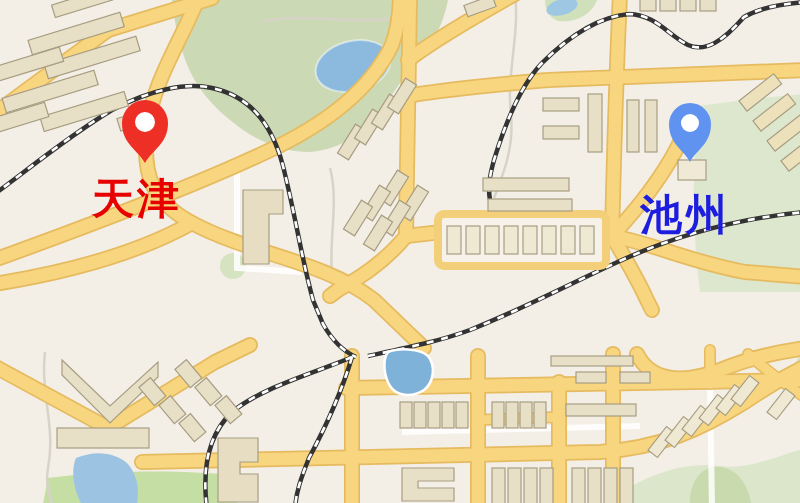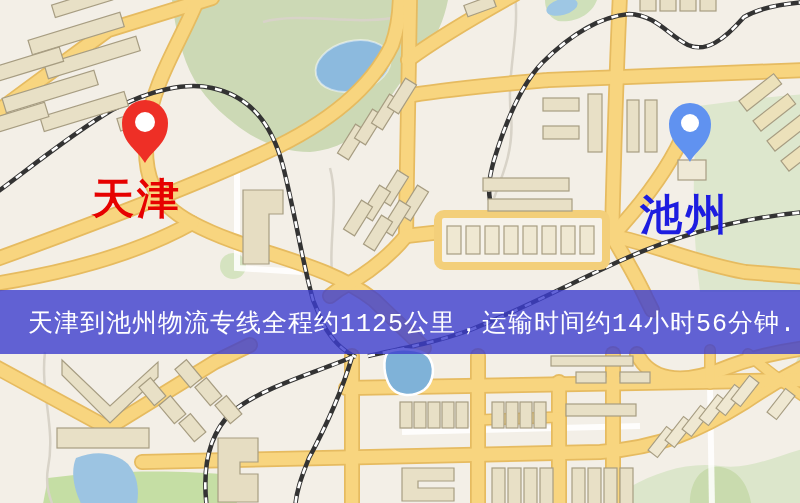--- a/index.html
+++ b/index.html
@@ -227,17 +227,14 @@
     </g>
     <g transform="translate(690,162)">
       <path d="M0,0 C-6,-12 -21,-18 -21,-38 A21,21 0 1 1 21,-38 C21,-18 6,-12 0,0 Z" fill="#6092f0"></path>
       <circle cx="0" cy="-39" r="9" fill="#ffffff"></circle>
     </g>
   </svg>
 
   <div class="city-label origin">天津</div>
   <div class="city-label dest">池州</div>
 
-  <div class="banner">
-    <span class="banner-text">天津到池州物流专线全程约1125公里，运输时间约14小时56分钟.</span>
-  </div>
 
 </div>
 
 </body></html>

